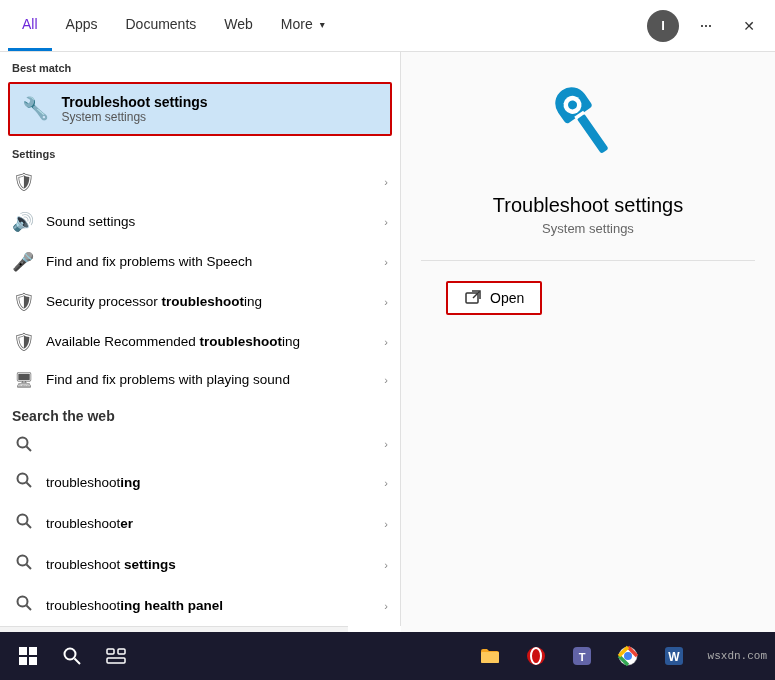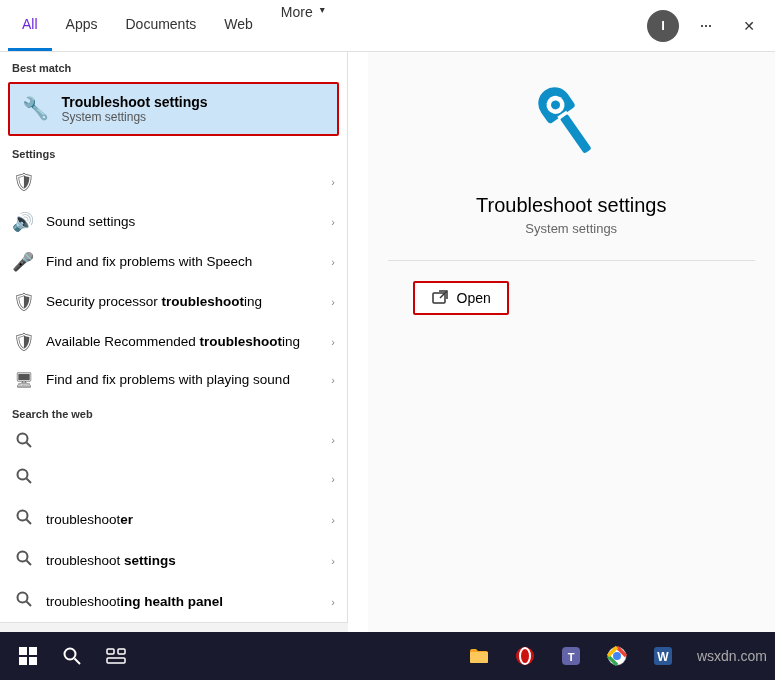--- a/index.html
+++ b/index.html
@@ -33,21 +33,21 @@
       align-items: center;
       border-bottom: 3px solid transparent;
     }
     .nav-tab.active {
       border-bottom: 3px solid #0078d4;
       color: #6d28d9;
       font-weight: 500;
     }
     .nav-more {
       display: flex;
-      align-items: flex-start;
+      align-items: center;
       gap: 4px;
     }
     .nav-right {
       margin-left: auto;
       display: flex;
       align-items: center;
       gap: 8px;
     }
     .nav-icon-btn {
       width: 36px;
@@ -75,21 +75,21 @@
 
     
     .main-content {
       display: flex;
       flex: 1;
       overflow: hidden;
     }
 
     
     .left-panel {
-      width: 348px;
+      width: 401px;
       flex-shrink: 0;
       display: flex;
       flex-direction: column;
       border-right: 1px solid #e0e0e0;
       overflow-y: auto;
       background: #fff;
     }
 
     
     .section-label {
@@ -156,21 +156,21 @@
     }
     .list-item .item-text .bold { font-weight: 700; }
     .list-item .chevron {
       font-size: 11px;
       color: #888;
       margin-left: auto;
     }
 
     
     .web-section-label {
-      font-size: 11px;
+      font-size: 14px;
       font-weight: 600;
       color: #333;
       padding: 10px 12px 2px 12px;
     }
 
     
     .search-bar {
       height: 50px;
       background: #f3f3f3;
       border-top: 1px solid #e0e0e0;
@@ -360,20 +360,21 @@
         <span class="chevron">›</span>
       </div>
 
       <div class="list-item">
         <span class="icon">
           <svg width="18" height="18" viewBox="0 0 18 18">
               <circle cx="7.5" cy="7.5" r="5" stroke="#555" stroke-width="2" fill="none"></circle>
               <line x1="11.5" y1="11.5" x2="16" y2="16" stroke="#555" stroke-width="2"></line>
             </svg>
         </span>
+        <span class="item-text">troubleshoot<span class="bold">ing</span></span>
         <span class="chevron">›</span>
       </div>
 
       <div class="list-item">
         <span class="icon">
           <svg width="18" height="18" viewBox="0 0 18 18">
               <circle cx="7.5" cy="7.5" r="5" stroke="#555" stroke-width="2" fill="none"></circle>
               <line x1="11.5" y1="11.5" x2="16" y2="16" stroke="#555" stroke-width="2"></line>
             </svg>
         </span>
@@ -505,17 +506,17 @@
       </svg>
     </div>
 
     <div class="taskbar-btn">
       <svg width="22" height="22" viewBox="0 0 22 22">
         <rect x="2" y="2" width="18" height="18" rx="3" fill="#2b5796"></rect>
         <text x="11" y="16" text-anchor="middle" fill="white" font-size="12" font-weight="bold">W</text>
       </svg>
     </div>
 
-    <div style="color:#aaa; font-size:14px; padding-left:8px;">
+    <div style="color:#aaa; font-size:11px; padding-left:8px;font-family:Liberation Mono, monospace;">
       <span>wsxdn.com</span>
     </div>
   </div>
 </div>
 
 </body></html>

